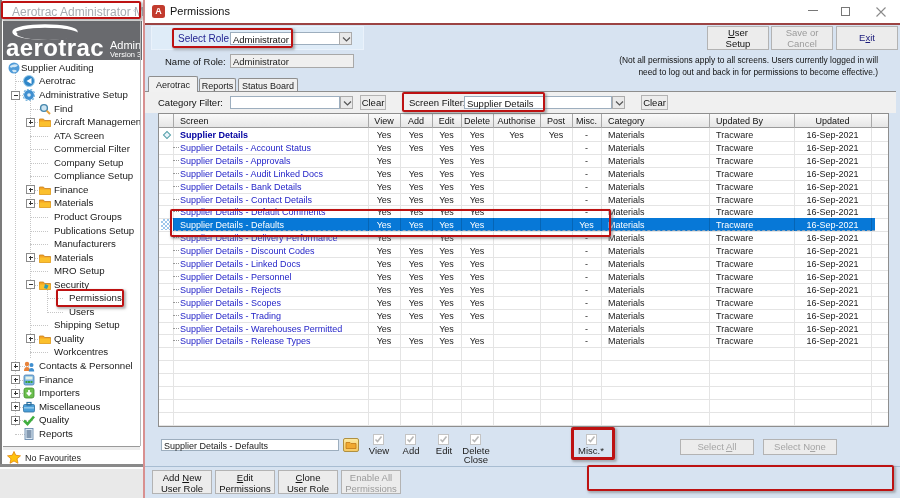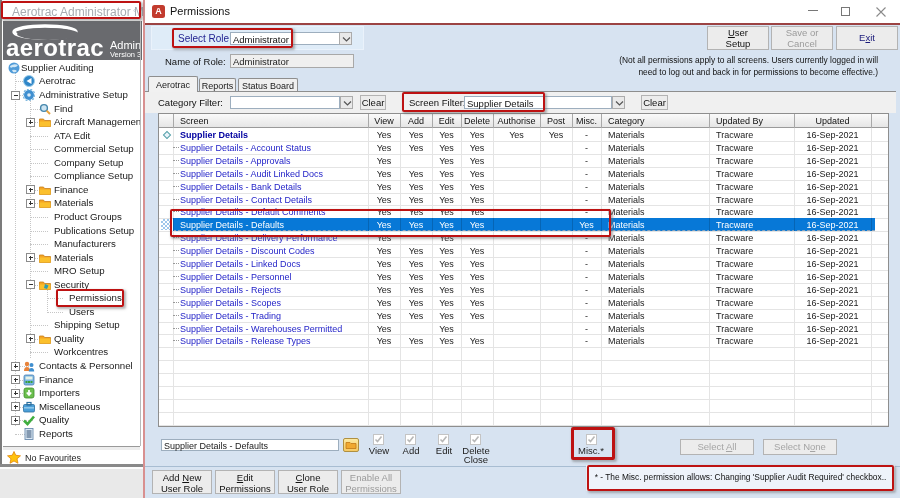--- a/index.html
+++ b/index.html
@@ -71,23 +71,23 @@
       <div style="position:absolute;left:23px;top:57.60000000000001px;width:9px;height:9px;background:#fff;border:1px solid #8c8c8c;">
         <div style="position:absolute;left:1.5px;top:3px;width:4px;height:1px;background:#333;"></div>
         <div style="position:absolute;left:3px;top:1.5px;width:1px;height:4px;background:#333;"></div>
       </div>
       <div style="position:absolute;left:36px;top:56.10000000000001px;width:12px;height:12px;"><svg width="12" height="12">
           <path d="M0.5 3 L0.5 10.5 L11.5 10.5 L11.5 4.5 L5.5 4.5 L4.5 3Z" fill="#f5a623" stroke="#c87d1b" stroke-width="0.8"></path>
           <path d="M0.5 5.5 L11.5 5.5 L11.5 10.5 L0.5 10.5Z" fill="#fbc02d"></path>
         </svg></div>
       <div style="position:absolute;left:51px;top:56.10000000000001px;font-size:9.7px;color:#1a1a1a;white-space:nowrap;">Aircraft Management</div>
       <div style="position:absolute;left:27px;top:75.65px;width:18px;height:1px;border-top:1px dotted #c6c6c6;"></div>
-      <div style="position:absolute;left:51px;top:69.65px;font-size:9.7px;color:#1a1a1a;white-space:nowrap;">ATA Edit</div>
+      <div style="position:absolute;left:51px;top:69.65px;font-size:9.7px;color:#1a1a1a;white-space:nowrap;">ATA Screen</div>
       <div style="position:absolute;left:27px;top:89.20000000000002px;width:18px;height:1px;border-top:1px dotted #c6c6c6;"></div>
-      <div style="position:absolute;left:51px;top:83.20000000000002px;font-size:9.7px;color:#1a1a1a;white-space:nowrap;">Commercial Setup</div>
+      <div style="position:absolute;left:51px;top:83.20000000000002px;font-size:9.7px;color:#1a1a1a;white-space:nowrap;">Commercial Filter</div>
       <div style="position:absolute;left:27px;top:102.75000000000001px;width:18px;height:1px;border-top:1px dotted #c6c6c6;"></div>
       <div style="position:absolute;left:51px;top:96.75000000000001px;font-size:9.7px;color:#1a1a1a;white-space:nowrap;">Company Setup</div>
       <div style="position:absolute;left:27px;top:116.30000000000001px;width:18px;height:1px;border-top:1px dotted #c6c6c6;"></div>
       <div style="position:absolute;left:51px;top:110.30000000000001px;font-size:9.7px;color:#1a1a1a;white-space:nowrap;">Compliance Setup</div>
       <div style="position:absolute;left:27px;top:129.85px;width:18px;height:1px;border-top:1px dotted #c6c6c6;"></div>
       <div style="position:absolute;left:23px;top:125.35px;width:9px;height:9px;background:#fff;border:1px solid #8c8c8c;">
         <div style="position:absolute;left:1.5px;top:3px;width:4px;height:1px;background:#333;"></div>
         <div style="position:absolute;left:3px;top:1.5px;width:1px;height:4px;background:#333;"></div>
       </div>
       <div style="position:absolute;left:36px;top:123.85px;width:12px;height:12px;"><svg width="12" height="12">
@@ -575,20 +575,19 @@
 
   <div class="btn" style="left:537px;top:439px;width:74px;height:16px;line-height:14px;color:#a5a5a5;">Select <u>A</u>ll</div>
   <div class="btn" style="left:620px;top:439px;width:74px;height:16px;line-height:14px;color:#a5a5a5;">Select N<u>o</u>ne</div>
 
   <div class="abs" style="left:0;top:466px;width:757px;height:1px;background:#a8bdd2;"></div>
   <div class="abs" style="left:0;top:467px;width:757px;height:31px;background:#d7e3f1;"></div>
   <div class="btn" style="left:9px;top:470px;width:60px;height:24px;padding-top:2px;">Add <u>N</u>ew<br>User Role</div>
   <div class="btn" style="left:72px;top:470px;width:60px;height:24px;padding-top:2px;"><u>E</u>dit<br>Permissions</div>
   <div class="btn" style="left:135px;top:470px;width:60px;height:24px;padding-top:2px;"><u>C</u>lone<br>User Role</div>
   <div class="btn" style="left:198px;top:470px;width:60px;height:24px;padding-top:2px;color:#9b9b9b;">Enable All<br>Permissions</div>
-  <div class="abs" style="left:443px;top:465px;width:309px;height:26px;background:#eef3fa;text-align:center;line-height:25px;font-size:8.4px;color:#111;">* - The Misc. permission allows: Changing 'Supplier Audit Required' checkbox..</div>
 </div>
 
 <div class="redbox" style="left:172px;top:28px;width:121px;height:20px;"></div>
 <div class="redbox" style="left:402px;top:92px;width:143px;height:20px;"></div>
 <div class="redbox" style="left:170px;top:209px;width:441px;height:28px;"></div>
 <div class="redbox" style="left:571px;top:427px;width:44px;height:33px;border-width:3px;"></div>
 <div class="redbox" style="left:587px;top:465px;width:307px;height:26px;"></div>
 
 </body></html>

